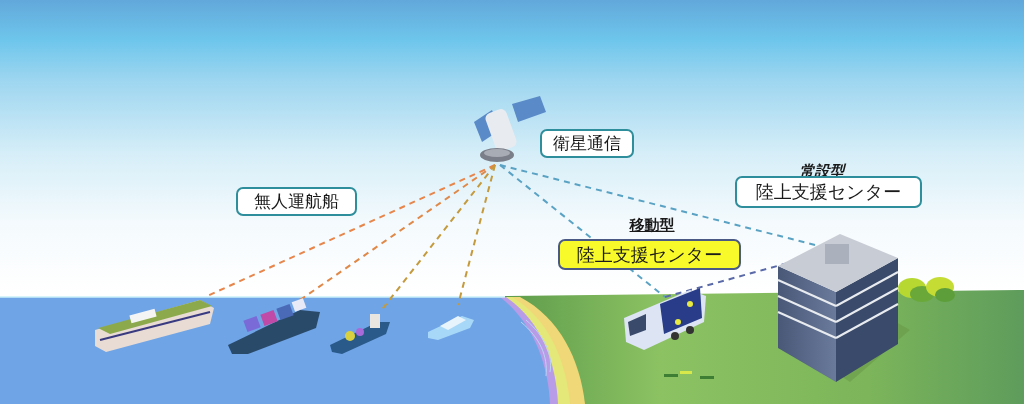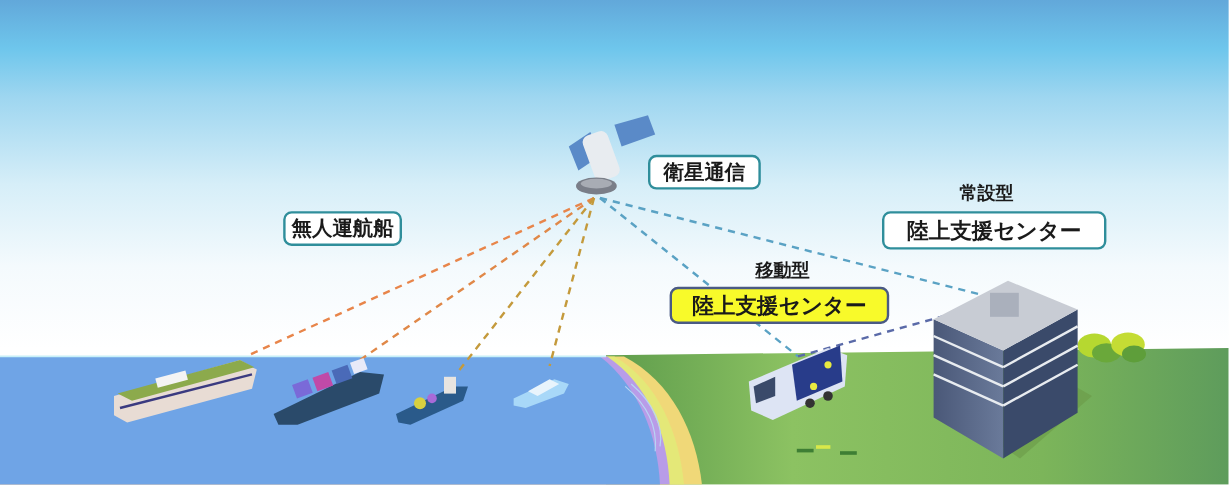--- a/index.html
+++ b/index.html
@@ -2,21 +2,21 @@
 <html><head>
 <meta charset="utf-8">
 <style>
   html, body { margin: 0; padding: 0; }
   body { width: 1024px; height: 404px; overflow: hidden; position: relative;
          font-family: "DejaVu Sans", "Liberation Sans", sans-serif; }
   .scene { position: absolute; left: 0; top: 0; width: 1024px; height: 404px;
            background: linear-gradient(180deg, #62a8da 0%, #6ec6ec 10%, #9ed6f0 20%, #d6eef8 38%, #f4fafd 55%, #ffffff 72%); }
   svg.art { position: absolute; left: 0; top: 0; }
   .label { position: absolute; box-sizing: border-box; border: 2px solid #2f8e9b;
-           border-radius: 7px; background: #ffffff; color: #1a1a1a; font-weight: bold;
+           border-radius: 7px; background: #ffffff; color: #1a1a1a; font-weight: normal;
            display: flex; align-items: center; justify-content: center; white-space: nowrap; }
   .label.yellow { background: #f8fa2a; border-color: #4a5a84; }
   .caption { position: absolute; color: #1a1a1a; font-weight: bold; white-space: nowrap;
              text-align: center; }
 </style>
 </head>
 <body>
 
 <div class="scene">
 
@@ -130,26 +130,26 @@
         <line x1="836" y1="338" x2="898" y2="304"></line>
       </g>
       <rect x="825" y="244" width="24" height="20" fill="#aab0bc"></rect>
     </g>
   </svg>
 
   <div class="label" style="left:540px; top:129px; width:94px; height:29px; font-size:17px;">
     <span>衛星通信</span>
   </div>
 
-  <div class="label" style="left:236px; top:176px; width:99px; height:29px; font-size:17px;">
+  <div class="label" style="left:236px; top:187px; width:121px; height:29px; font-size:17px;">
     <span>無人運航船</span>
   </div>
 
   <div class="caption" style="left:612px; top:216px; width:80px; font-size:15px;text-decoration:underline;">移動型</div>
   <div class="label yellow" style="left:558px; top:239px; width:183px; height:31px; font-size:18px;">
     <span>陸上支援センター</span>
   </div>
 
-  <div class="caption" style="left:782px; top:152px; width:80px; font-size:15px;">常設型</div>
+  <div class="caption" style="left:782px; top:162px; width:80px; font-size:15px;font-style:italic;">常設型</div>
   <div class="label" style="left:735px; top:176px; width:187px; height:32px; font-size:18px;">
     <span>陸上支援センター</span>
   </div>
 </div>
 
 </body></html>

